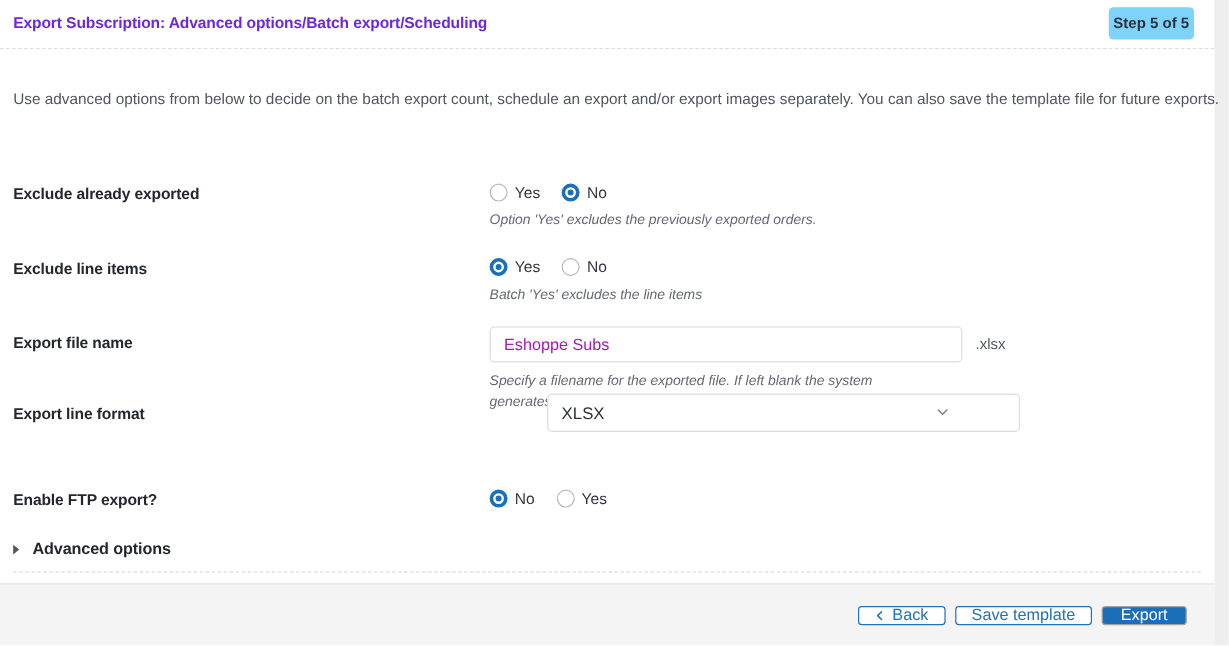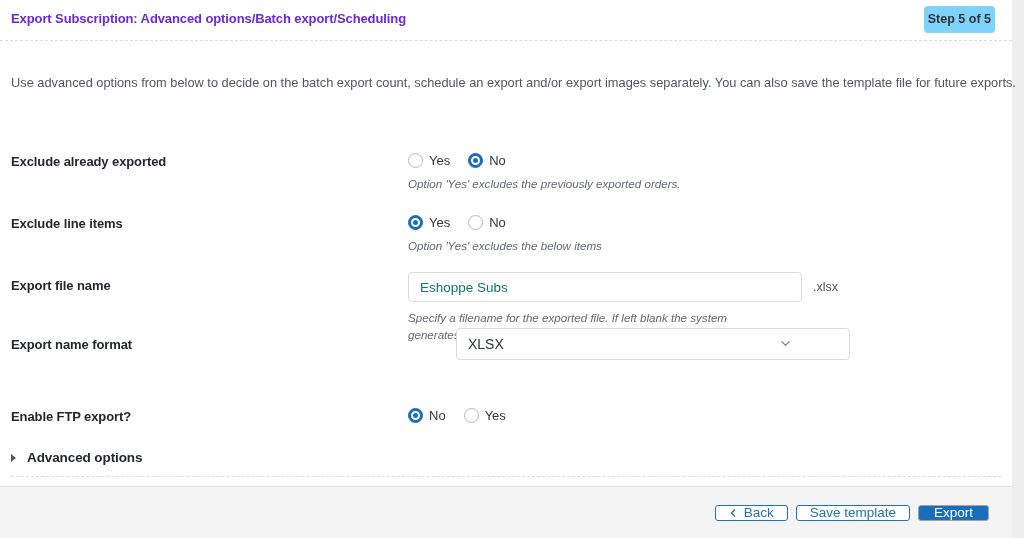--- a/index.html
+++ b/index.html
@@ -179,21 +179,21 @@
   .text-input {
     width: 394px;
     height: 30px;
     box-sizing: border-box;
     border: 1px solid #dcdcde;
     border-radius: 4px;
     background: #ffffff;
     padding: 0 11px;
     font-family: "Liberation Sans", sans-serif;
     font-size: 13.5px;
-    color: #0f766e;
+    color: #a21caf;
     outline: none;
   }
   .ext-suffix {
     font-size: 12.5px;
     color: #50575e;
   }
 
   
   .select-wrap {
     position: relative;
@@ -339,37 +339,37 @@
           <div class="radio-group">
             <label class="radio-opt">
               <span class="radio checked"></span>
               <span class="radio-label">Yes</span>
             </label>
             <label class="radio-opt">
               <span class="radio"></span>
               <span class="radio-label">No</span>
             </label>
           </div>
-          <div class="help-text">Option 'Yes' excludes the below items</div>
+          <div class="help-text">Batch 'Yes' excludes the line items</div>
         </div>
       </div>
 
       <div class="form-row" style="top:196px;">
         <div class="row-label" style="top:41px;">Export file name</div>
         <div class="row-field" style="top:35px;">
           <div class="input-wrap">
             <input class="text-input" type="text" value="Eshoppe Subs" style="">
             <span class="ext-suffix">.xlsx</span>
           </div>
           <div class="help-text" style="max-width:370px;">Specify a filename for the exported file. If left blank the system generates a default name.</div>
         </div>
       </div>
 
       <div class="form-row" style="top:287px;">
-        <div class="row-label" style="top:9px;">Export name format</div>
+        <div class="row-label" style="top:9px;">Export line format</div>
         <div class="row-field" style="top:0px;">
           <div class="select-wrap">
             <div class="select-box">
               <span>XLSX</span>
             </div>
             <svg class="select-chevron" viewBox="0 0 10 10">
               <path d="M1 3 L5 7 L9 3" fill="none" stroke="#787c82" stroke-width="1.3" stroke-linecap="round" stroke-linejoin="round"></path>
             </svg>
           </div>
         </div>

